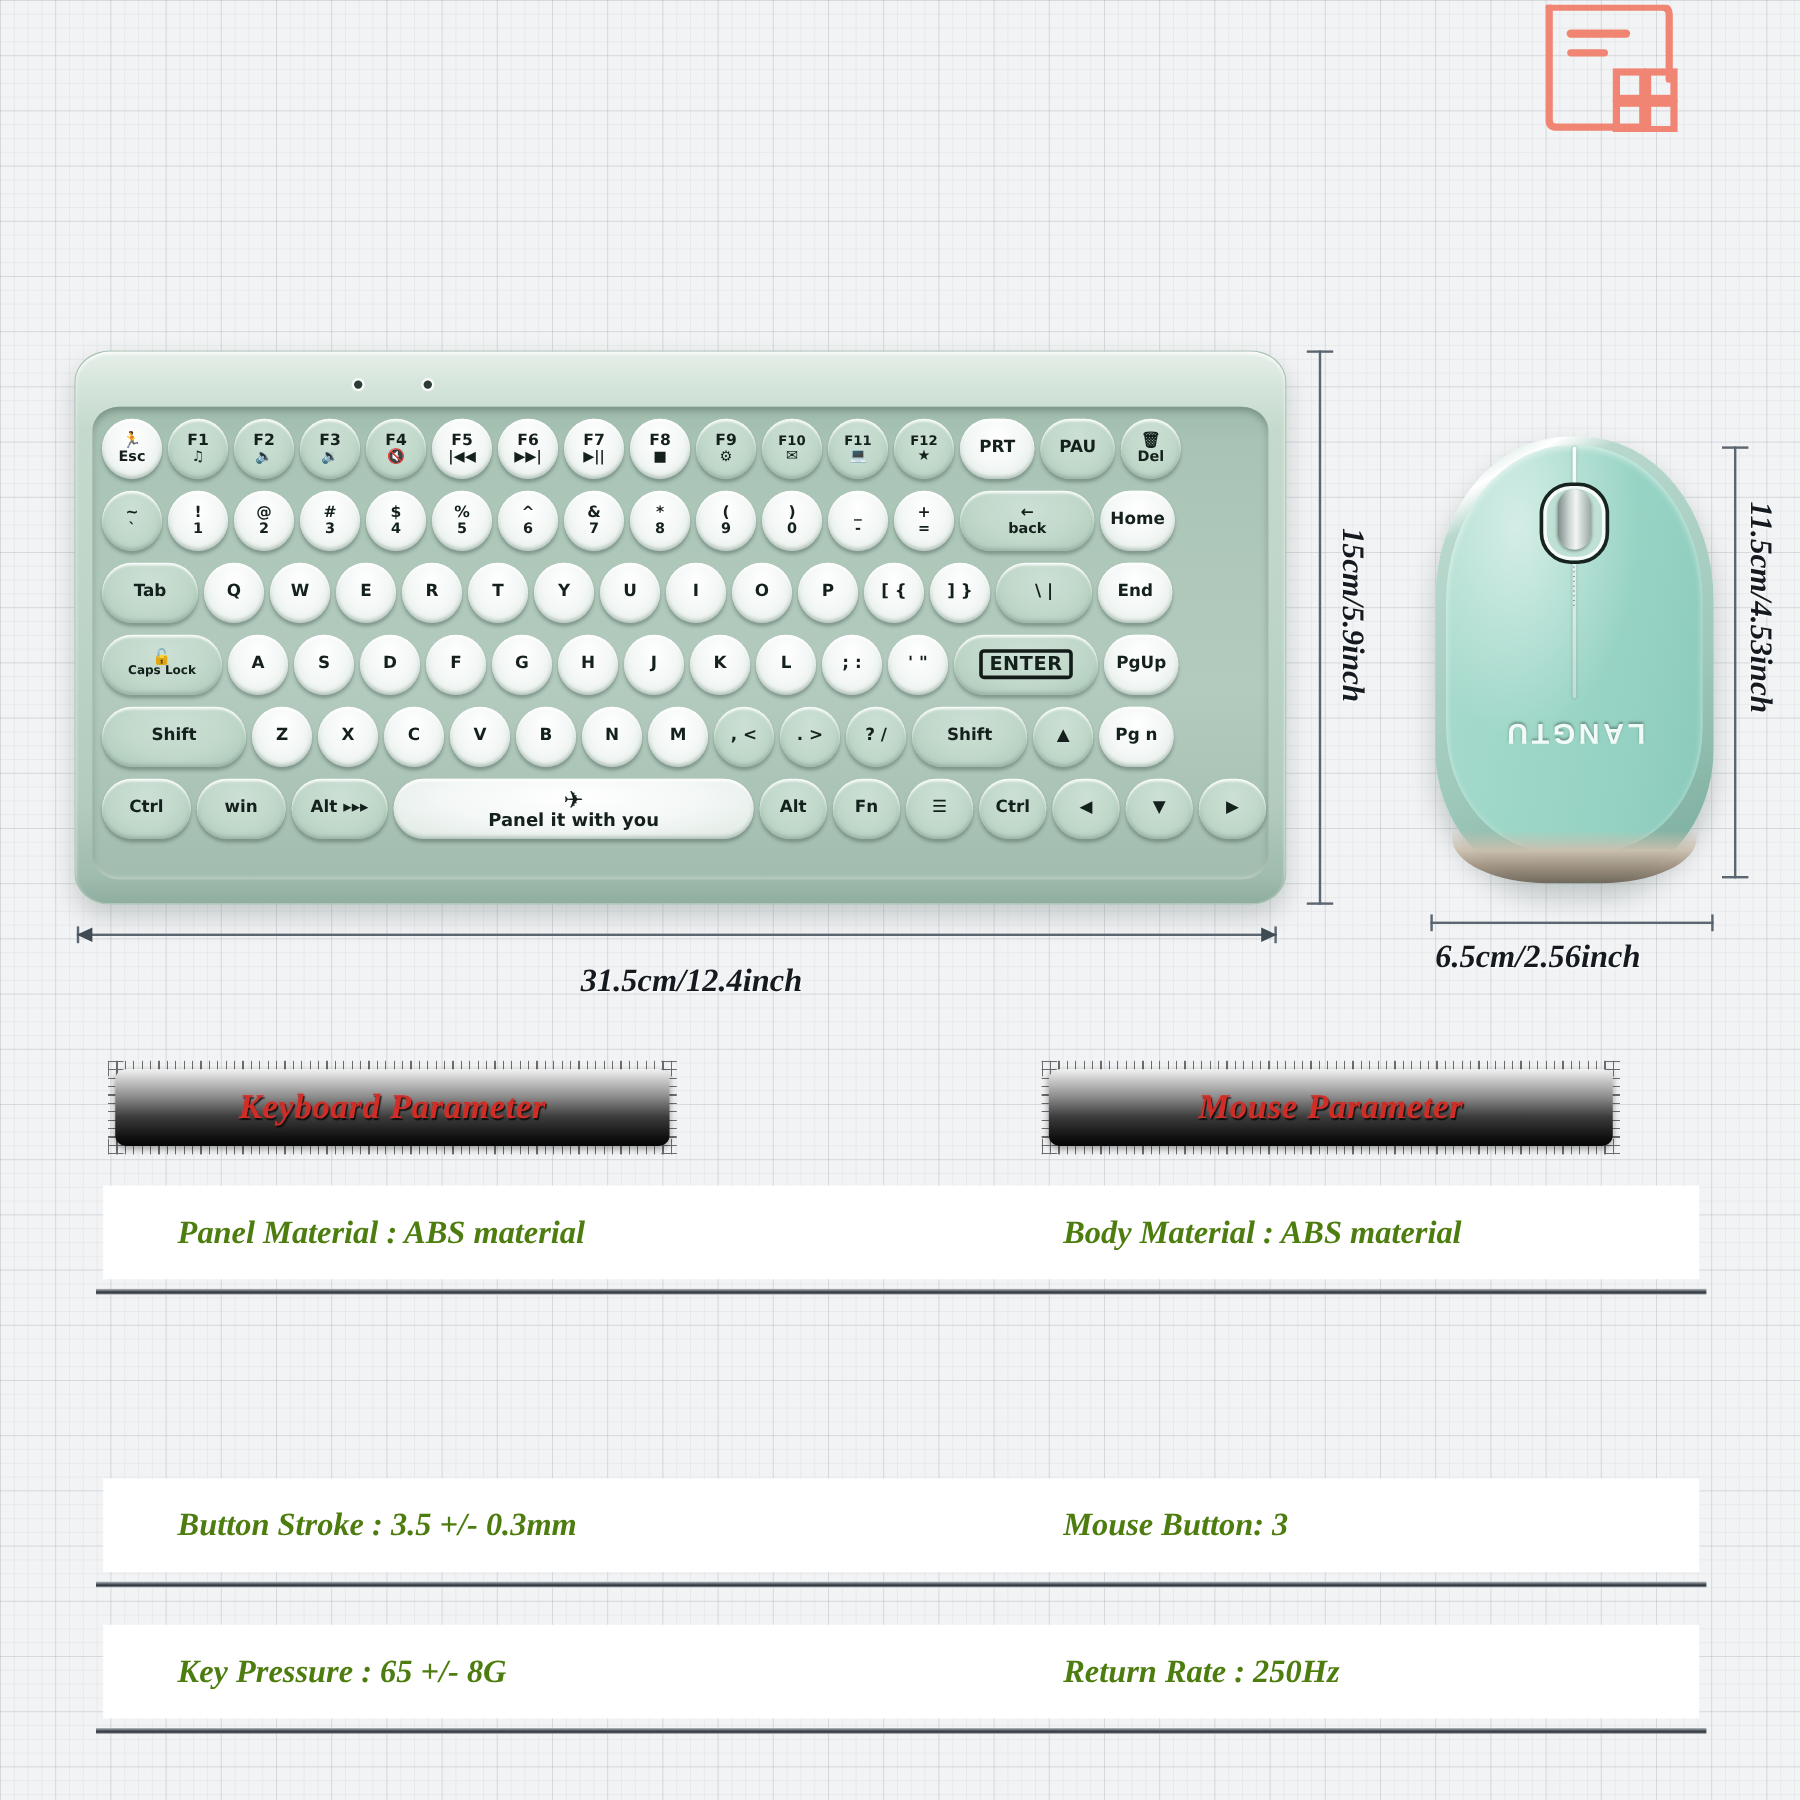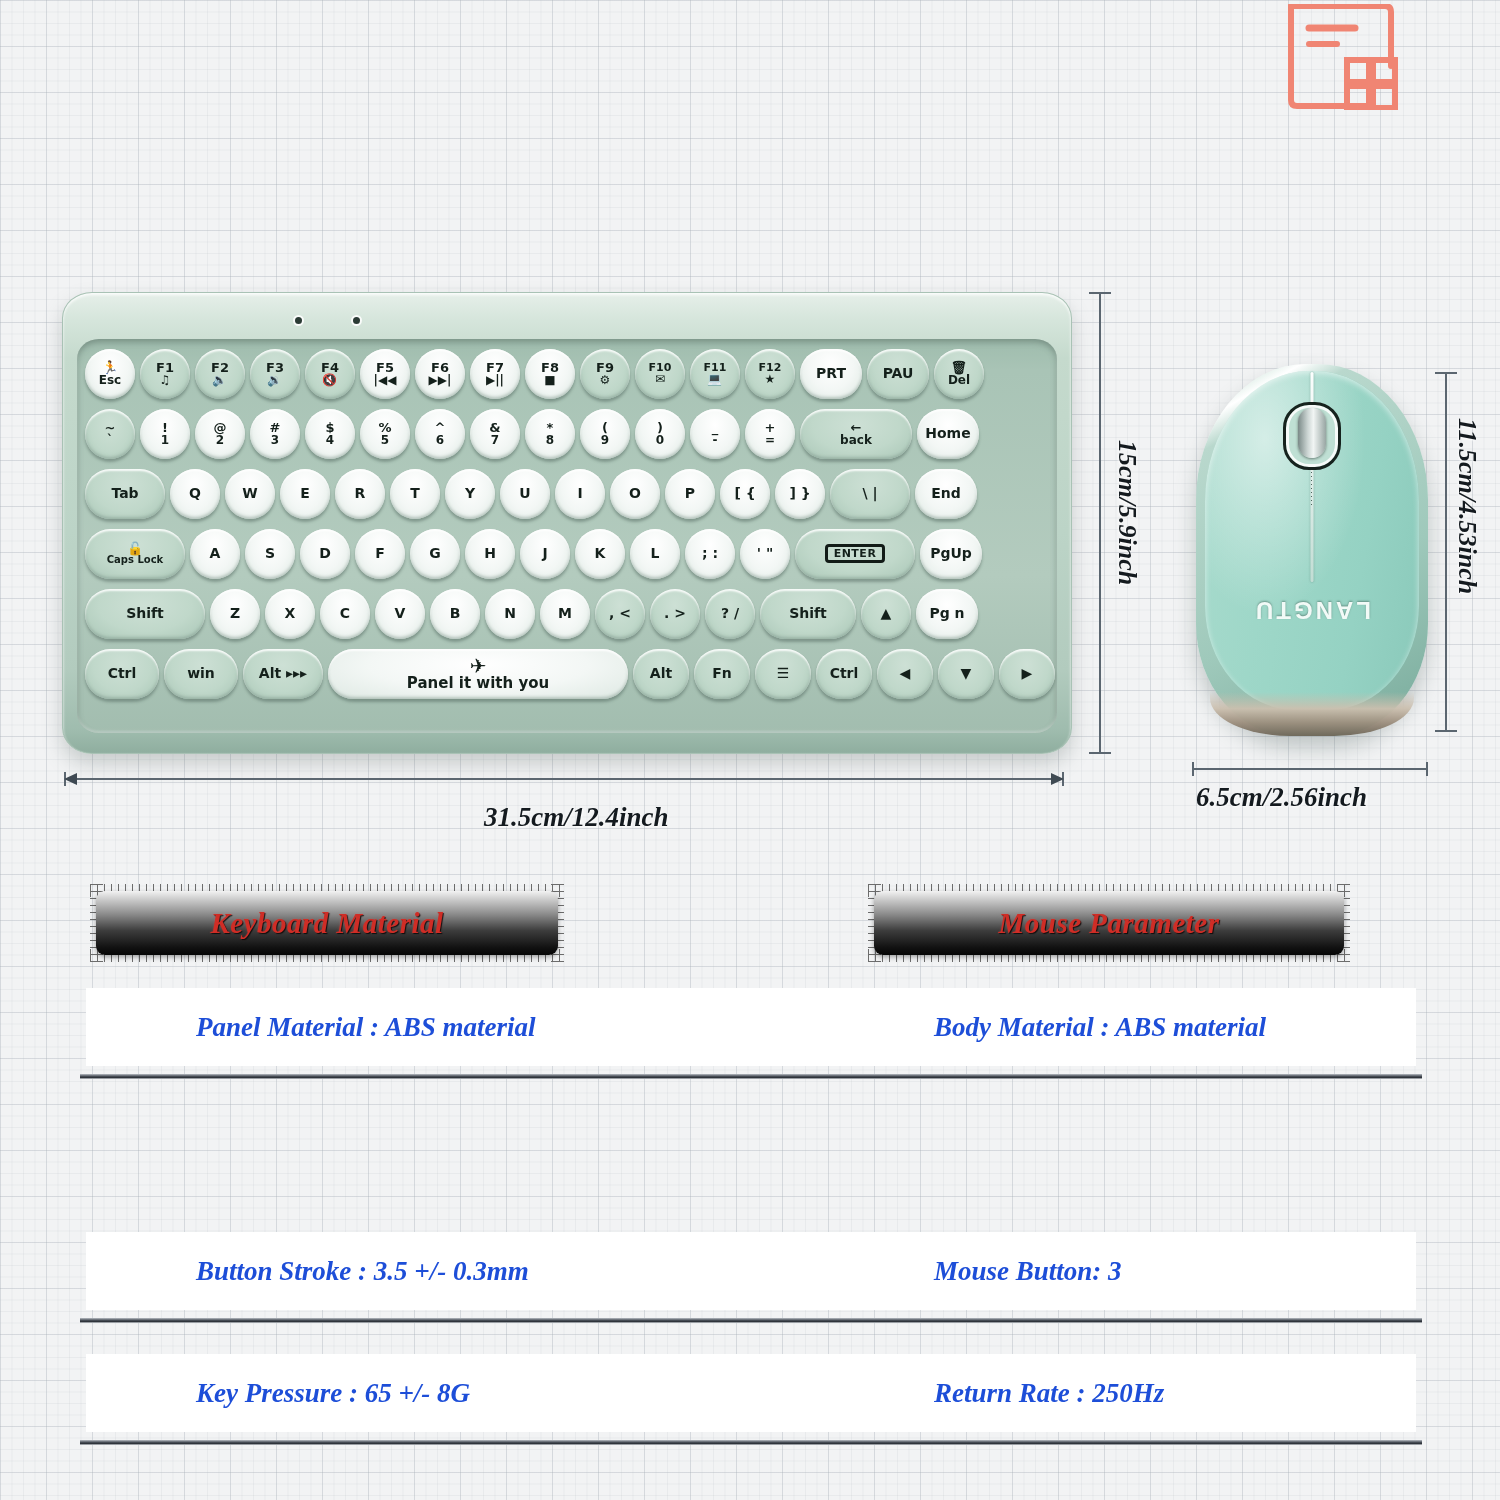--- a/index.html
+++ b/index.html
@@ -68,21 +68,21 @@
   .key.mint{background:radial-gradient(ellipse at 50% 32%,#cde0d5 0%,#c0d8ca 55%,#a9c6b6 100%);}
   .key .top{font-size:11px;}
   .key .bot{font-size:12px;}
   .key .one{font-size:14px;}
   .key .tiny{font-size:10px;}
   .key .glyph{font-size:13px;line-height:1;}
 
   
   .enterbox{
     border:3px solid #121b17;border-radius:4px;
-    padding:1px 6px;font-size:11px;letter-spacing:.5px;position:relative;
+    padding:1px 6px;font-size:16px;letter-spacing:.5px;position:relative;
     background:transparent;
   }
 
   
   .dim-v{position:absolute;}
   .dim-v .line{position:absolute;left:50%;top:0;bottom:0;width:2px;background:#5b6670;transform:translateX(-50%);}
   .dim-v .cap{position:absolute;left:50%;width:22px;height:2px;background:#5b6670;transform:translateX(-50%);}
   .dim-label-v{
     position:absolute;font-style:italic;font-weight:bold;font-size:26px;color:#141a1f;
     white-space:nowrap;writing-mode:vertical-rl;
@@ -175,21 +175,21 @@
   
   .prow{
     position:absolute;left:86px;width:1330px;height:78px;background:#ffffff;
   }
   .prow .sep{
     position:absolute;left:-6px;right:-6px;bottom:-13px;height:5px;
     background:linear-gradient(180deg,#b9bec4 0%,#4a5059 45%,#2f343b 70%,#cfd3d8 100%);
   }
   .pcell{
     position:absolute;top:50%;transform:translateY(-50%);
-    font-style:italic;font-weight:bold;font-size:27px;color:#1d4ed8;white-space:nowrap;margin-left:48px;
+    font-style:italic;font-weight:bold;font-size:27px;color:#4d7c0f;white-space:nowrap;
   }
   .pcell.left{left:62px;}
   .pcell.right{left:800px;}
 </style>
 </head>
 <body>
 
 <div class="stage">
 
   <div class="corner-icon">
@@ -553,21 +553,21 @@
       <div class="cap" style="right:0;"></div>
   </div>
   <div class="dim-label-h" style="left:1196px;top:782px;">6.5cm/2.56inch</div>
 
   <div class="banner-frame" style="left:90px;top:884px;width:474px;height:78px;">
     <div class="hatch top"></div>
       <div class="hatch bot"></div>
     <div class="hatch-side l"></div>
       <div class="hatch-side r"></div>
     <div class="banner" style="left:6px;top:7px;width:462px;">
-      <span class="btxt">Keyboard Material</span>
+      <span class="btxt">Keyboard Parameter</span>
     </div>
   </div>
 
   <div class="banner-frame" style="left:868px;top:884px;width:482px;height:78px;">
     <div class="hatch top"></div>
       <div class="hatch bot"></div>
     <div class="hatch-side l"></div>
       <div class="hatch-side r"></div>
     <div class="banner" style="left:6px;top:7px;width:470px;justify-content:center;">
       <span class="btxt">Mouse Parameter</span>

